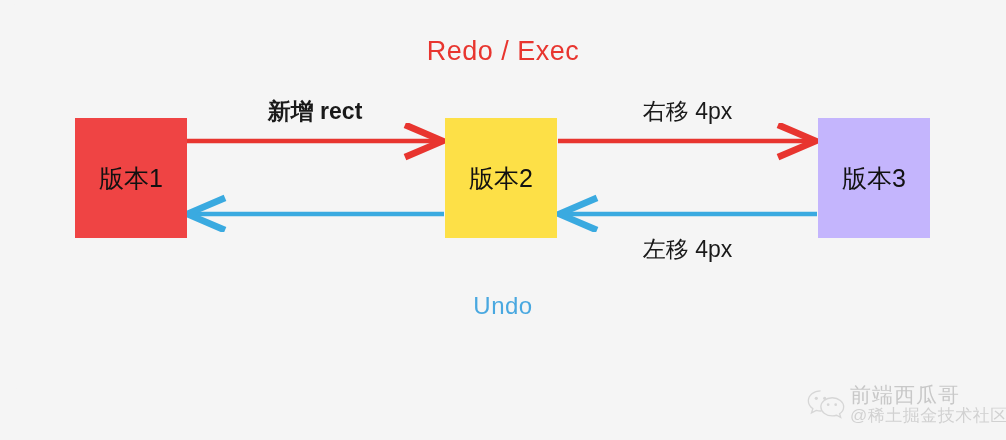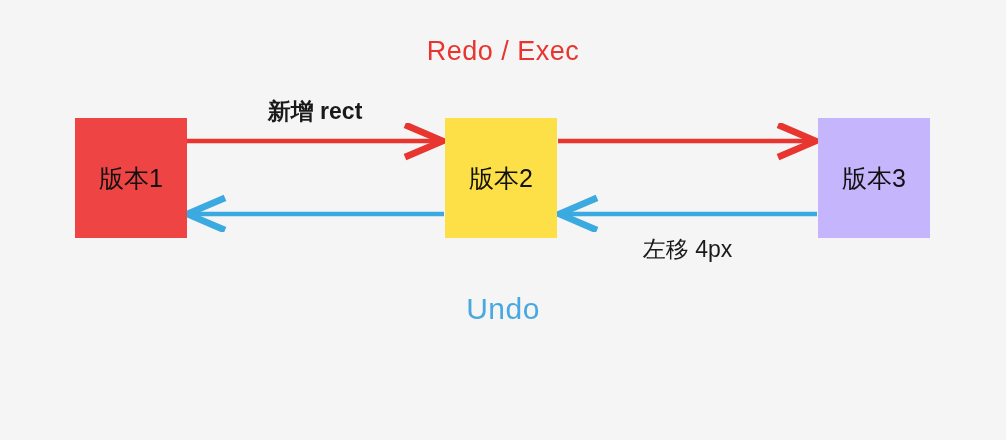--- a/index.html
+++ b/index.html
@@ -32,21 +32,21 @@
     letter-spacing: 0.5px;
     color: #e8352f;
     white-space: nowrap;
   }
   .title-undo {
     position: absolute;
     left: 0;
     top: 292px;
     width: 1006px;
     text-align: center;
-    font-size: 30px;
+    font-size: 24px;
     letter-spacing: 0.5px;
     color: #49a8e0;
     white-space: nowrap;
   }
 
   
   .vbox {
     position: absolute;
     top: 118px;
     width: 112px;
@@ -152,18 +152,42 @@
     <span>版本1</span>
   </div>
   <div class="vbox vbox-2">
     <span>版本2</span>
   </div>
   <div class="vbox vbox-3">
     <span>版本3</span>
   </div>
 
   <div class="edge-label lbl-add">新增 rect</div>
+  <div class="edge-label lbl-right">右移 4px</div>
   <div class="edge-label lbl-left">左移 4px</div>
 
   <div class="title-undo">Undo</div>
 
+  <div class="watermark">
+    <svg class="wechat-icon" viewBox="0 0 48 40">
+      <g fill="none" stroke="#9a9a9a" stroke-width="1.6">
+        <path d="M17.5,4.2 C9.3,4.2 2.8,9.6 2.8,16.2 C2.8,20 4.9,23.4 8.2,25.6
+                 L6.6,30.6 L12.3,27.7 C13.9,28.1 15.7,28.4 17.5,28.4
+                 C18,28.4 18.5,28.3 19,28.3"></path>
+        <path d="M31.5,12.5 C39.2,12.5 45.2,17.4 45.2,23.3
+                 C45.2,26.7 43.3,29.8 40.3,31.7 L41.6,36.1 L36.6,33.5
+                 C35,34 33.3,34.2 31.5,34.2 C23.8,34.2 17.8,29.3 17.8,23.3
+                 C17.8,17.4 23.8,12.5 31.5,12.5 Z"></path>
+      </g>
+      <g fill="#9a9a9a">
+        <circle cx="12.4" cy="13.2" r="1.9"></circle>
+        <circle cx="22.4" cy="13.2" r="1.9"></circle>
+        <circle cx="26.6" cy="20.8" r="1.6"></circle>
+        <circle cx="35.6" cy="20.8" r="1.6"></circle>
+      </g>
+    </svg>
+    <div class="wm-text">
+      <div class="wm-line1">前端西瓜哥</div>
+      <div class="wm-line2">@稀土掘金技术社区</div>
+    </div>
+  </div>
 
 </div>
 
 </body></html>

